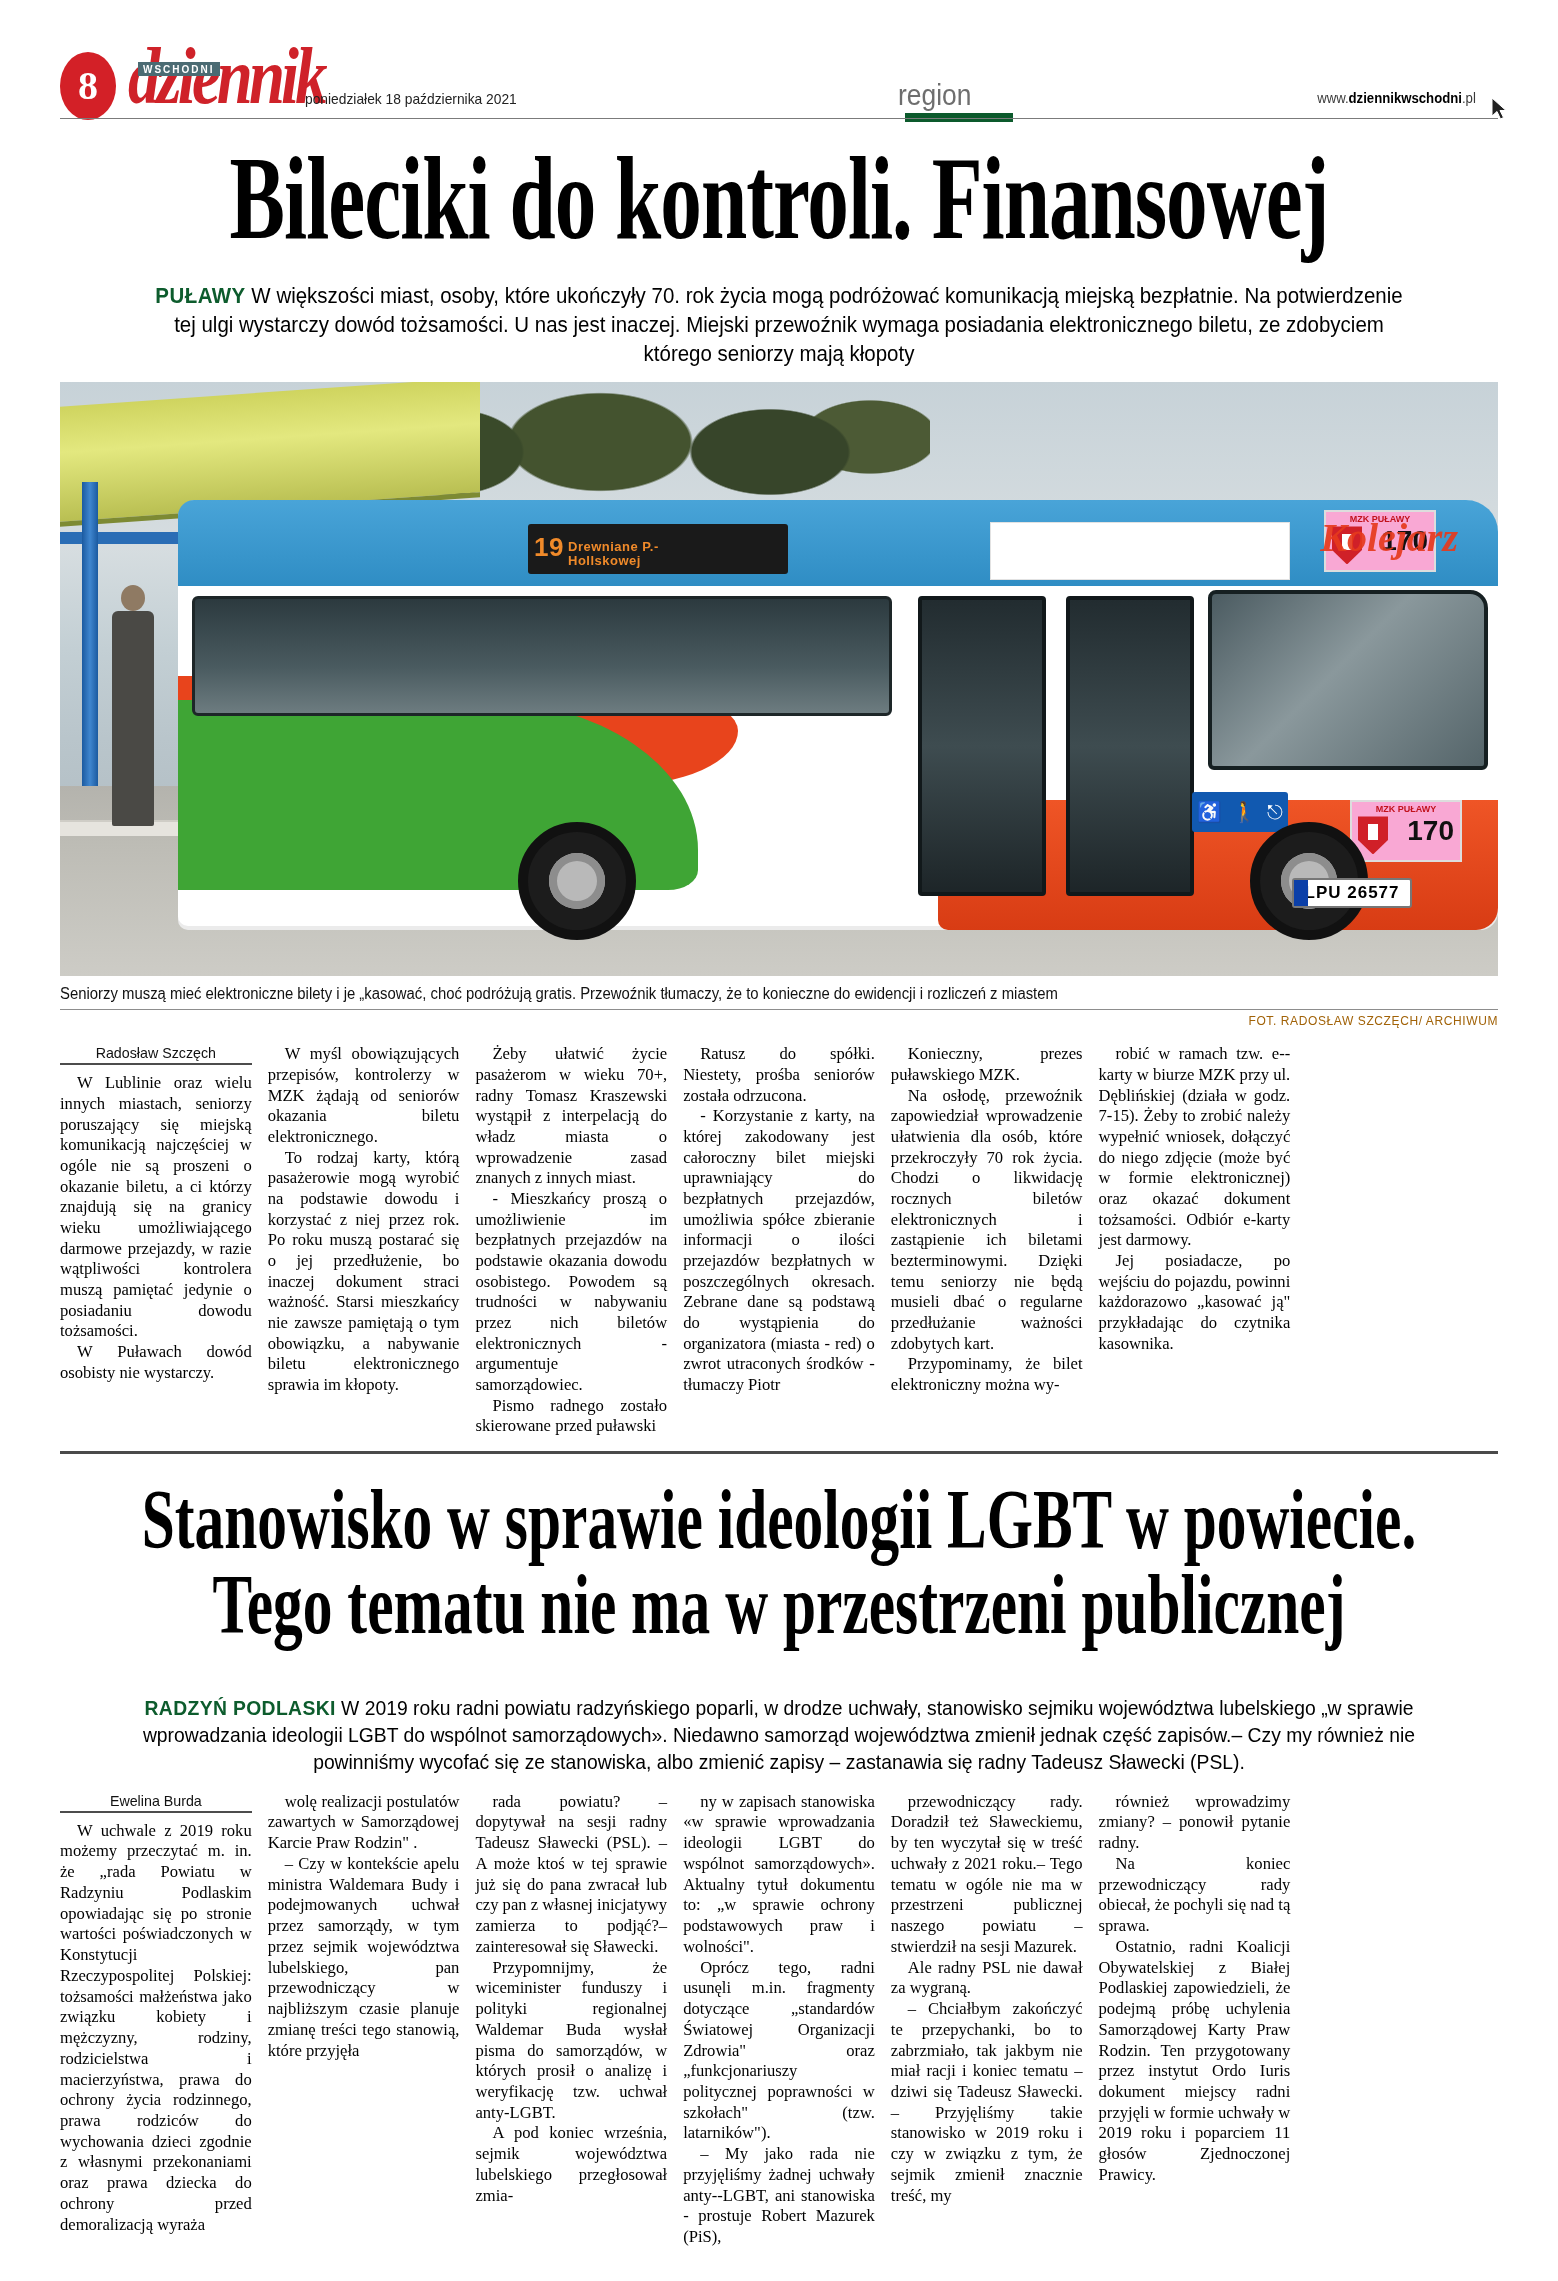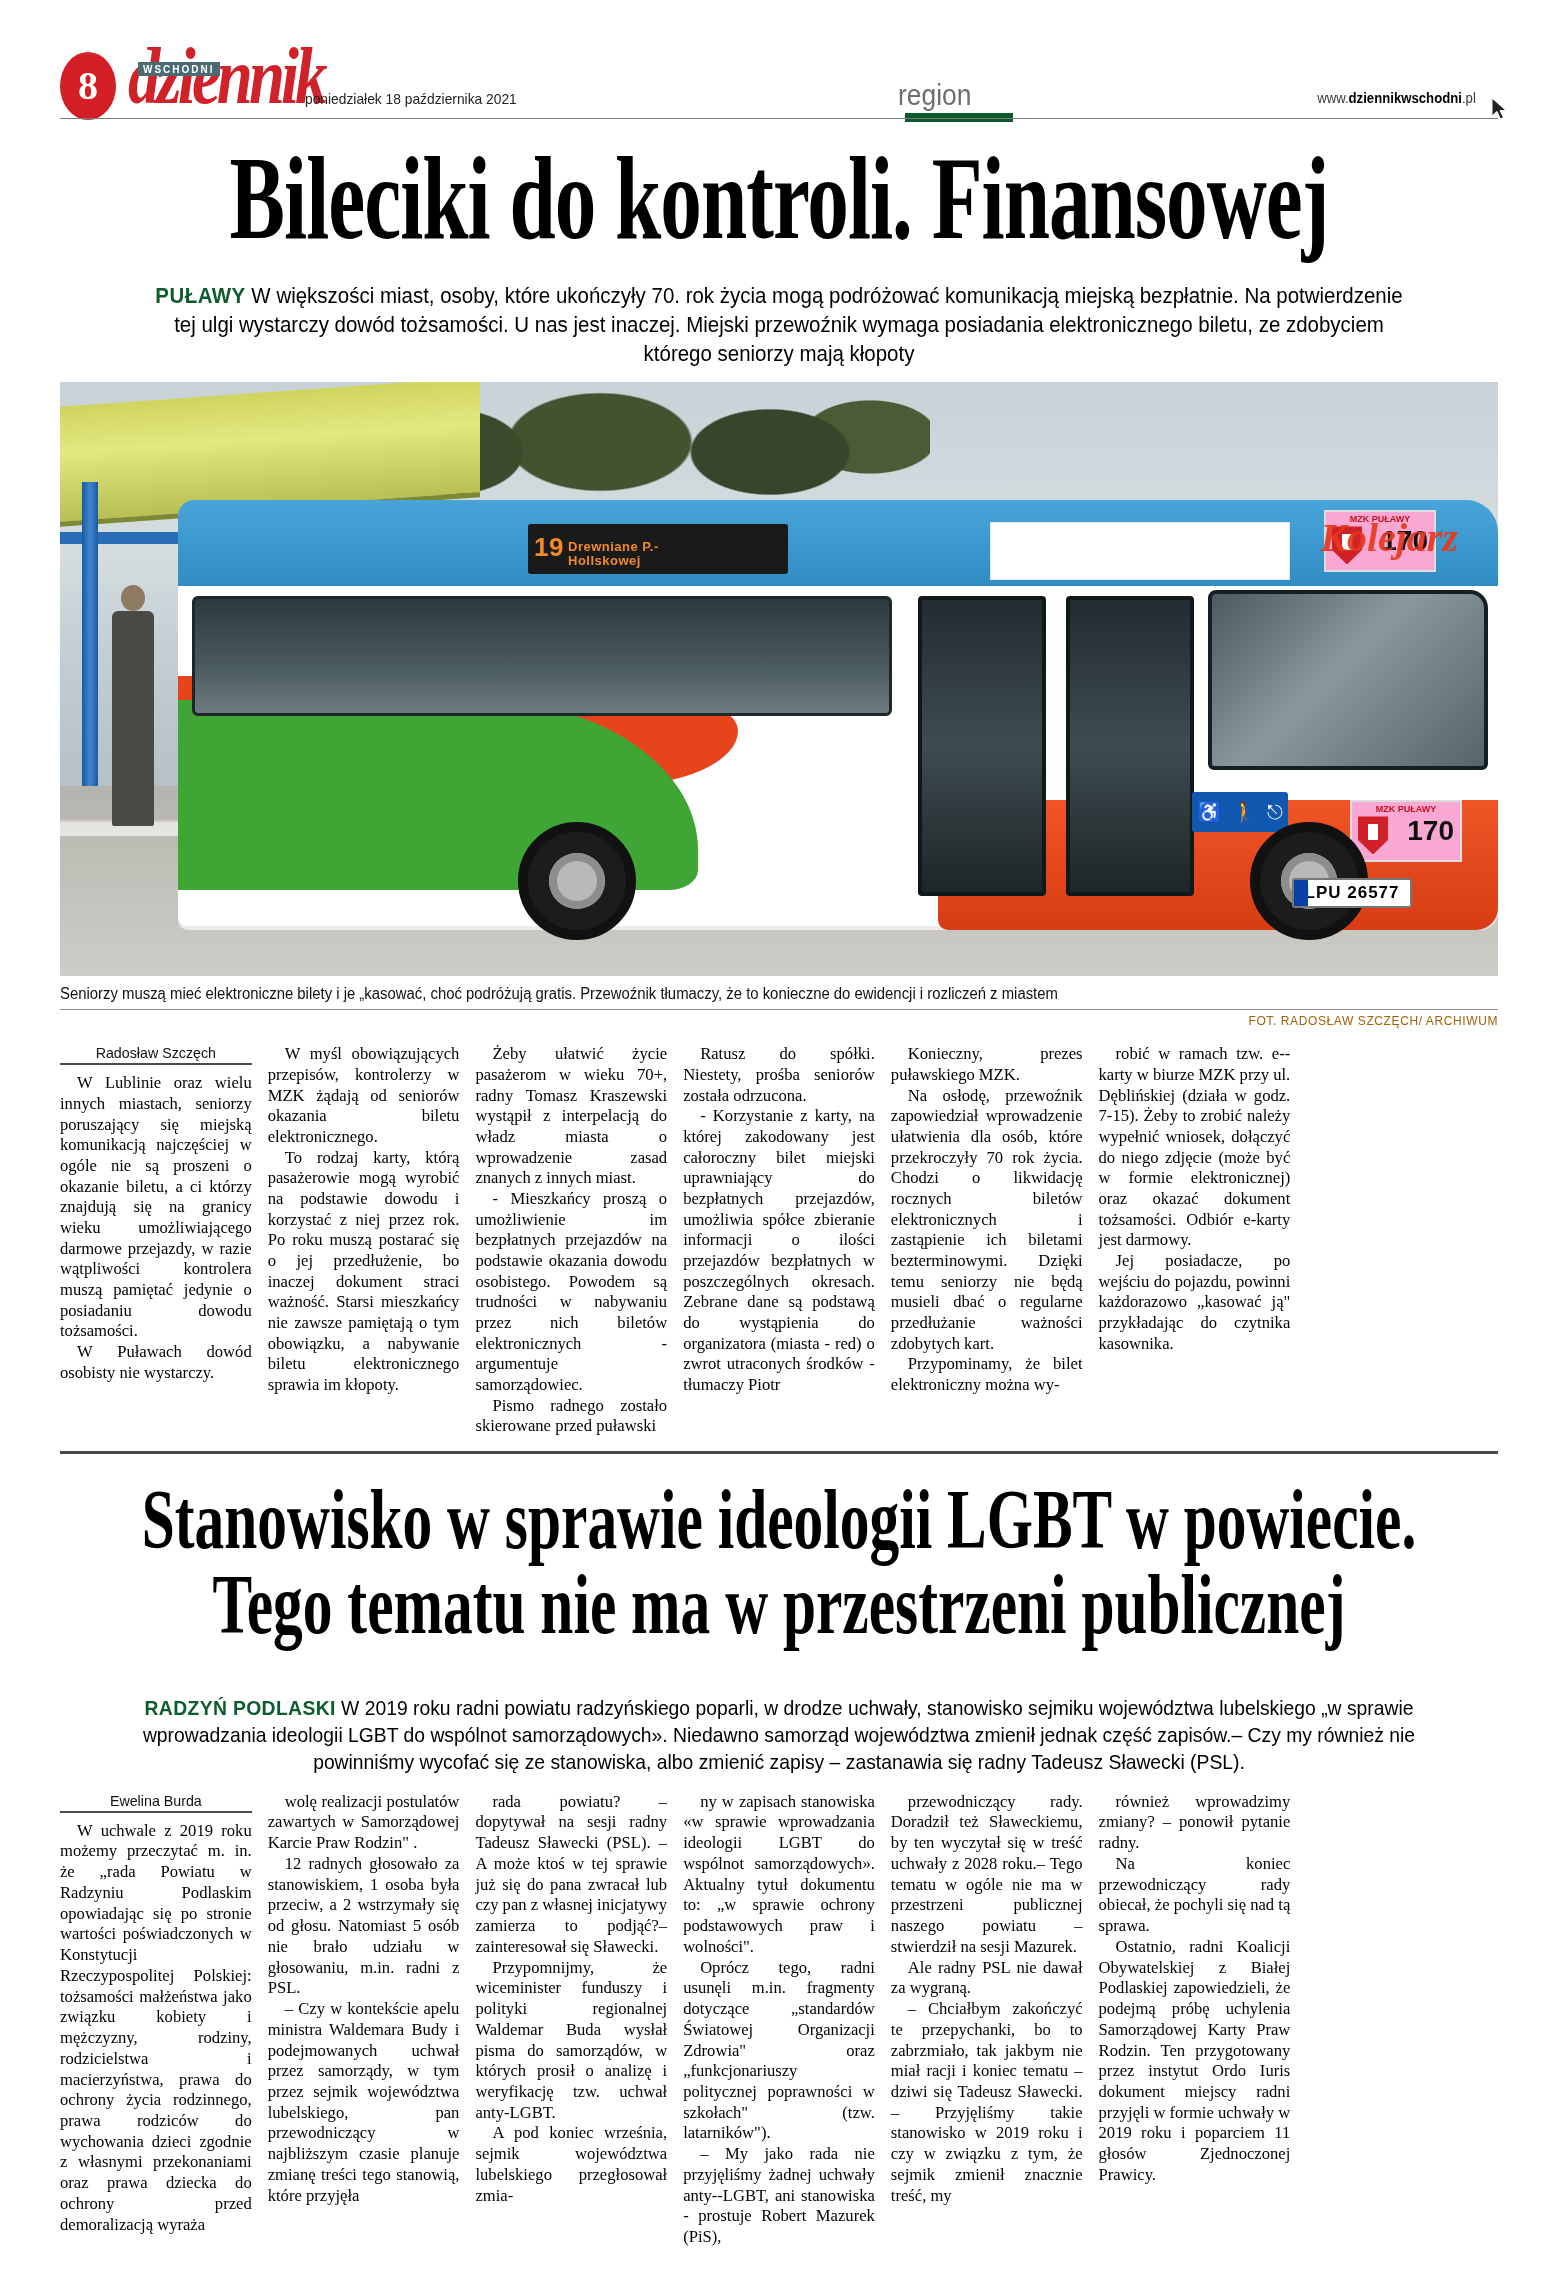--- a/index.html
+++ b/index.html
@@ -509,35 +509,34 @@
   <div class="cols2">
     <div class="col">
       <div class="byline-wrap">
         <div class="byline">Ewelina Burda</div>
         <div class="byline-rule"></div>
       </div>
       <p>W uchwale z 2019 roku możemy przeczytać m. in. że „rada Powiatu w Radzyniu Podlaskim opowiadając się po stronie wartości poświadczonych w Konstytucji Rzeczypospolitej Polskiej: tożsamości małżeństwa jako związku kobiety i mężczyzny, rodziny, rodzicielstwa i macierzyństwa, prawa do ochrony życia rodzinnego, prawa rodziców do wychowania dzieci zgodnie z własnymi przekonaniami oraz prawa dziecka do ochrony przed demoralizacją wyraża</p>
     </div>
     <div class="col">
       <p>wolę realizacji postulatów zawartych w Samorządowej Karcie Praw Rodzin" .</p>
-      <p>12 radnych głosowało za stanowiskiem, 1 osoba była przeciw, a 2 wstrzymały się od głosu. Natomiast 5 osób nie brało udziału w głosowaniu, m.in. radni z PSL.</p>
       <p>– Czy w kontekście apelu ministra Waldemara Budy i podejmowanych uchwał przez samorządy, w tym przez sejmik województwa lubelskiego, pan przewodniczący w najbliższym czasie planuje zmianę treści tego stanowią, które przyjęła</p>
     </div>
     <div class="col">
       <p>rada powiatu? – dopytywał na sesji radny Tadeusz Sławecki (PSL). – A może ktoś w tej sprawie już się do pana zwracał lub czy pan z własnej inicjatywy zamierza to podjąć?– zainteresował się Sławecki.</p>
       <p>Przypomnijmy, że wiceminister funduszy i polityki regionalnej Waldemar Buda wysłał pisma do samorządów, w których prosił o analizę i weryfikację tzw. uchwał anty-LGBT.</p>
       <p>A pod koniec września, sejmik województwa lubelskiego przegłosował zmia-</p>
     </div>
     <div class="col">
       <p>ny w zapisach stanowiska «w sprawie wprowadzania ideologii LGBT do wspólnot samorządowych». Aktualny tytuł dokumentu to: „w sprawie ochrony podstawowych praw i wolności".</p>
       <p>Oprócz tego, radni usunęli m.in. fragmenty dotyczące „standardów Światowej Organizacji Zdrowia" oraz „funkcjonariuszy politycznej poprawności w szkołach" (tzw. latarników").</p>
       <p>– My jako rada nie przyjęliśmy żadnej uchwały anty--LGBT, ani stanowiska - prostuje Robert Mazurek (PiS),</p>
     </div>
     <div class="col">
-      <p>przewodniczący rady. Doradził też Sławeckiemu, by ten wyczytał się w treść uchwały z 2028 roku.– Tego tematu w ogóle nie ma w przestrzeni publicznej naszego powiatu – stwierdził na sesji Mazurek.</p>
+      <p>przewodniczący rady. Doradził też Sławeckiemu, by ten wyczytał się w treść uchwały z 2021 roku.– Tego tematu w ogóle nie ma w przestrzeni publicznej naszego powiatu – stwierdził na sesji Mazurek.</p>
       <p>Ale radny PSL nie dawał za wygraną.</p>
       <p>– Chciałbym zakończyć te przepychanki, bo to zabrzmiało, tak jakbym nie miał racji i koniec tematu – dziwi się Tadeusz Sławecki. – Przyjęliśmy takie stanowisko w 2019 roku i czy w związku z tym, że sejmik zmienił znacznie treść, my</p>
     </div>
     <div class="col">
       <p>również wprowadzimy zmiany? – ponowił pytanie radny.</p>
       <p>Na koniec przewodniczący rady obiecał, że pochyli się nad tą sprawa.</p>
       <p>Ostatnio, radni Koalicji Obywatelskiej z Białej Podlaskiej zapowiedzieli, że podejmą próbę uchylenia Samorządowej Karty Praw Rodzin. Ten przygotowany przez instytut Ordo Iuris dokument miejscy radni przyjęli w formie uchwały w 2019 roku i poparciem 11 głosów Zjednoczonej Prawicy.</p>
     </div>
     <div class="col"></div>
   </div>

